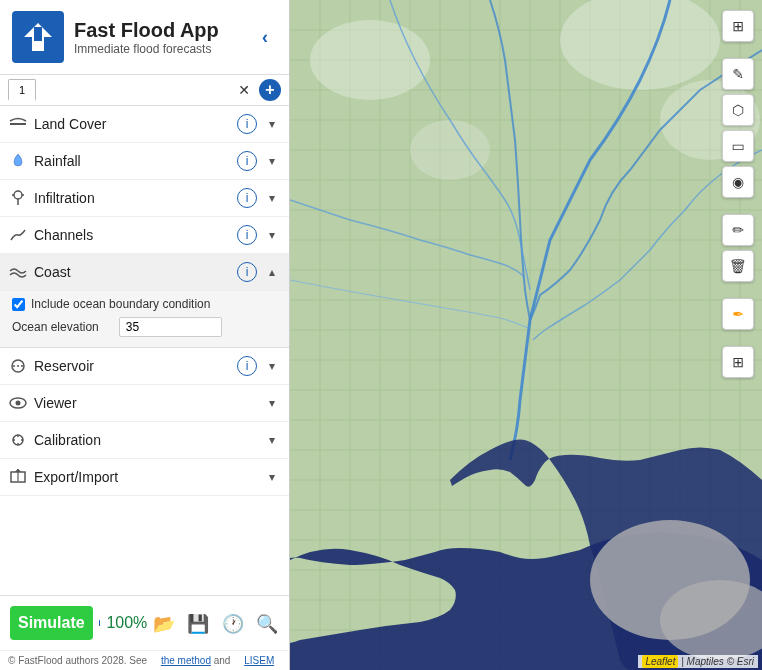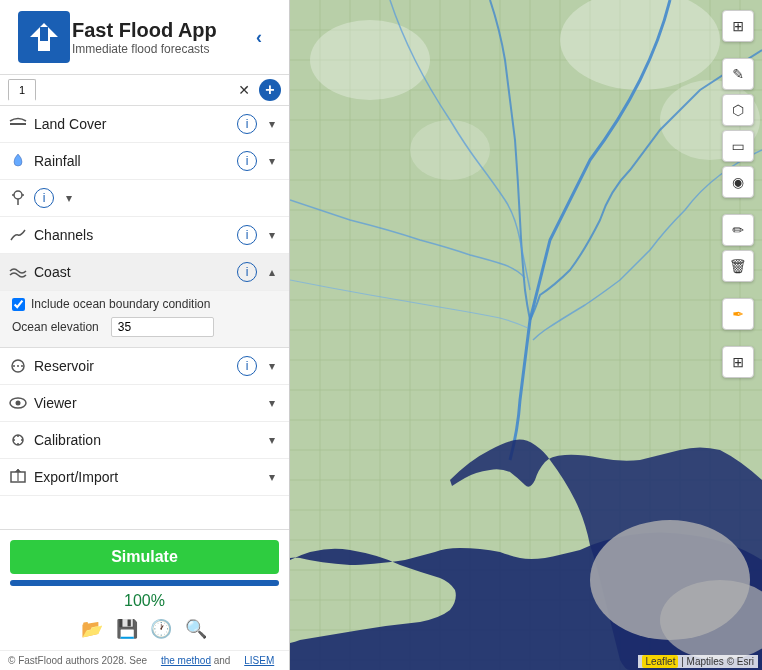--- a/index.html
+++ b/index.html
@@ -15,23 +15,23 @@
       z-index: 10;
       display: flex;
       flex-direction: column;
       border-right: 1px solid #ccc;
     }
 
     
     .app-header {
       display: flex;
       align-items: center;
-      padding: 8px 18px;
+      padding: 8px 12px;
       border-bottom: 1px solid #ddd;
-      gap: 2px;
+      gap: 10px;
       min-height: 75px;
     }
     .app-logo {
       width: 52px;
       height: 52px;
       background: #1a5fb4;
       display: flex;
       align-items: center;
       justify-content: center;
       border-radius: 4px;
@@ -127,37 +127,36 @@
     .coast-checkbox-row {
       display: flex;
       align-items: center;
       gap: 6px;
       margin-bottom: 6px;
     }
     .coast-checkbox-row label { font-size: 12px; color: #333; }
     .coast-elevation-row {
       display: flex;
       align-items: center;
-      gap: 12px;
+      gap: 20px;
     }
     .coast-elevation-row label { font-size: 12px; color: #333; white-space: nowrap; }
     .coast-elevation-row input {
       width: 103px;
       padding: 2px 6px;
       border: 1px solid #ccc;
       border-radius: 2px;
       font-size: 12px;
     }
 
     
     .bottom-section {
       border-top: 1px solid #ddd;
       padding: 10px;
       display: flex;
-      flex-direction: column;
       align-items: center;
       gap: 6px;
     }
     .simulate-btn {
       width: 100%;
       background: #2ecc40;
       color: #fff;
       border: none;
       border-radius: 4px;
       padding: 8px;
@@ -235,20 +234,21 @@
 
     
     .map-attribution {
       position: absolute;
       bottom: 2px;
       right: 4px;
       font-size: 10px;
       color: #333;
       background: rgba(255,255,255,0.8);
       padding: 1px 4px;
+      font-style: italic;
     }
 
     
     .map-canvas {
       width: 100%; height: 100%;
       position: absolute; top: 0; left: 0;
     }
   </style>
 </head>
 <body>
@@ -306,20 +306,21 @@
 
     <div class="layer-item">
       <div class="layer-icon">
         <svg width="18" height="18" viewBox="0 0 18 18">
             <circle cx="9" cy="6" r="4" fill="none" stroke="#555" stroke-width="1.5"></circle>
             <circle cx="4" cy="6" r="1" fill="#555"></circle>
             <circle cx="14" cy="6" r="1" fill="#555"></circle>
             <line x1="9" y1="10" x2="9" y2="16" stroke="#555" stroke-width="1.5"></line>
           </svg>
       </div>
+      <div class="layer-label">Infiltration</div>
       <div class="layer-info">i</div>
       <div class="layer-toggle">▾</div>
     </div>
 
     <div class="layer-item">
       <div class="layer-icon">
         <svg width="18" height="18" viewBox="0 0 18 18">
             <path d="M2 14 Q6 8 9 9 Q12 10 16 4" stroke="#555" stroke-width="1.5" fill="none"></path>
           </svg>
       </div>

